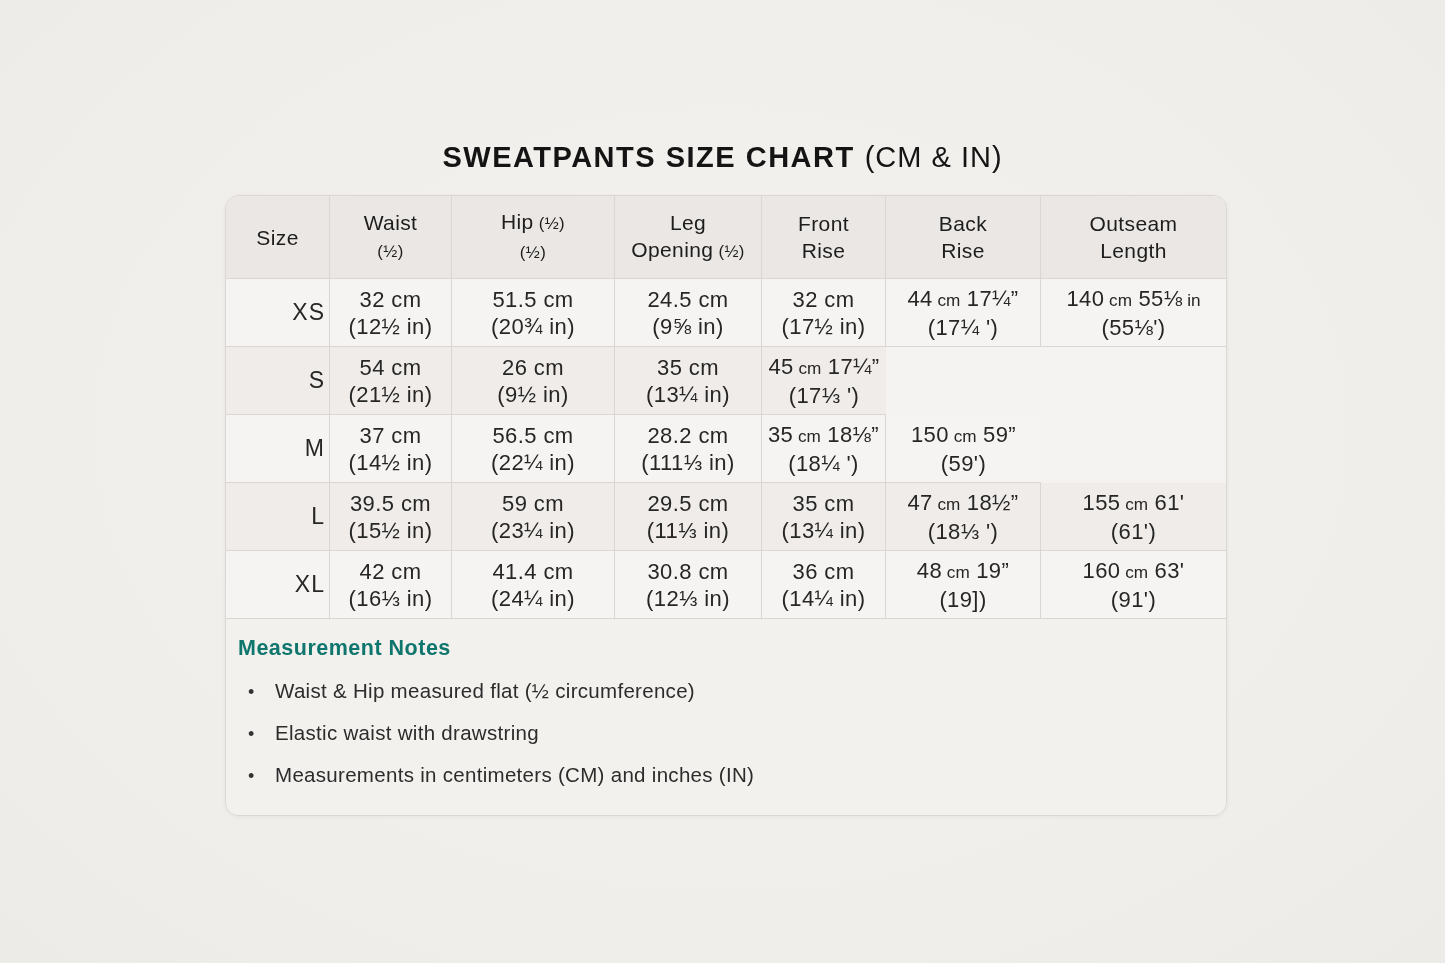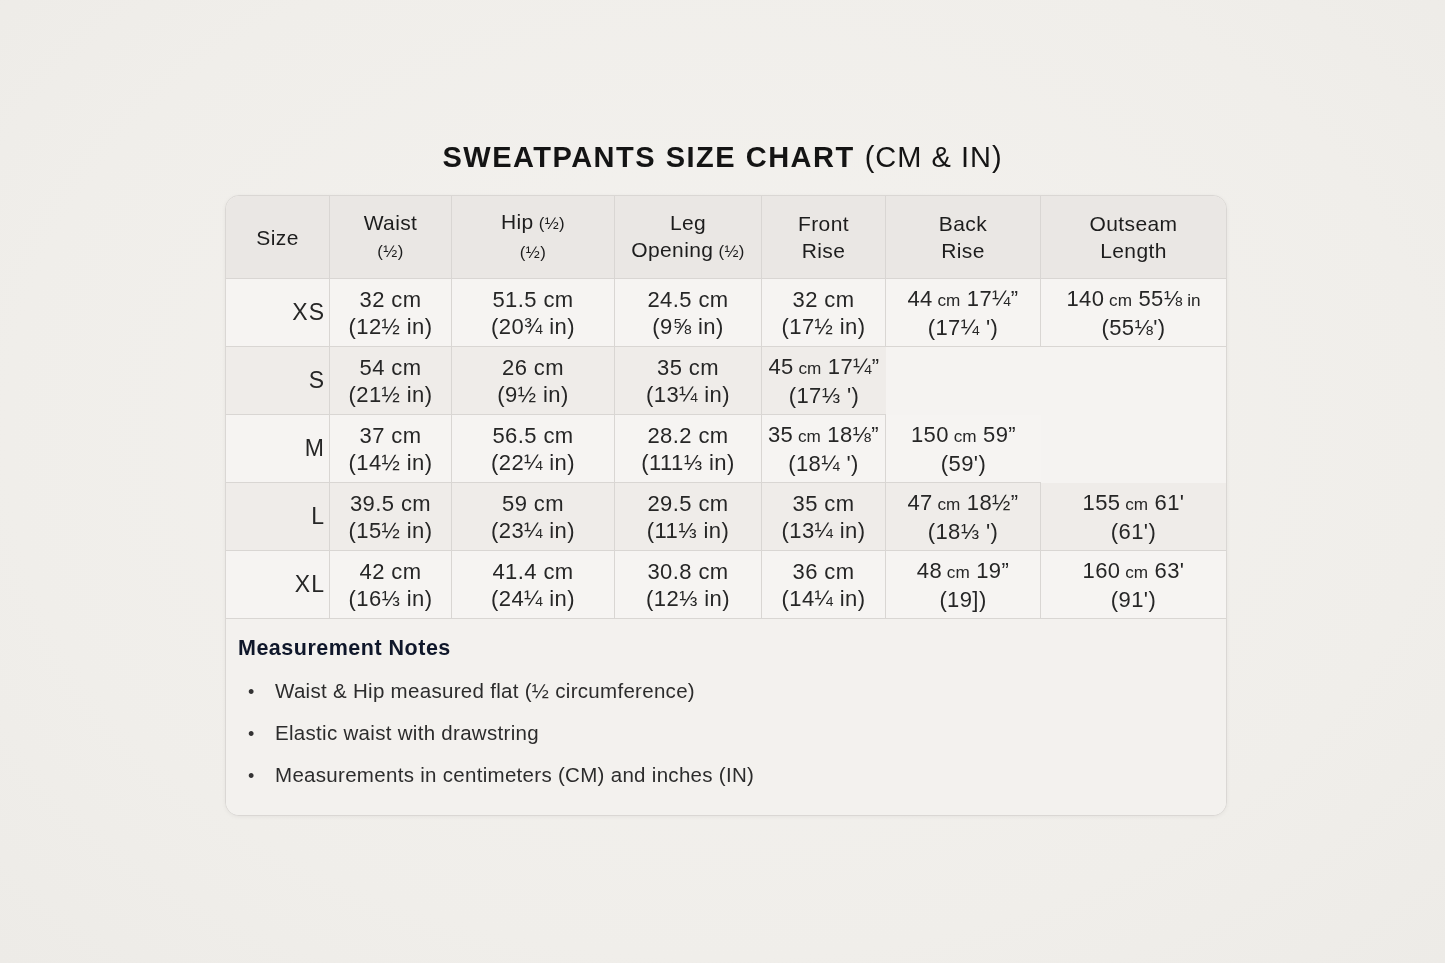--- a/index.html
+++ b/index.html
@@ -49,21 +49,21 @@
   .data-row:nth-child(odd) .cell{background:#f6f4f2;}
   .data-row:nth-child(even) .cell{background:#efecE9;}
   .size-cell{font-size:23px !important;letter-spacing:1px;align-items:flex-end;}
   .unit-sm{font-size:0.78em;letter-spacing:0;}
 
   .notes{
     padding:17px 24px 28px 12px;
     background:#f3f1ee;
   }
   .notes-heading{
-    font-size:21.5px;font-weight:700;color:#0f172a;
+    font-size:21.5px;font-weight:700;color:#0f766e;
     letter-spacing:0.5px;margin:0 0 6px 0;
   }
   .notes-list{list-style:none;margin:0;padding:0;}
   .notes-list li{
     display:flex;align-items:baseline;
     font-size:20.5px;color:#2c2c2c;letter-spacing:0.3px;
     margin-top:18px;
   }
   .bullet-dot{width:15px;margin-left:10px;margin-right:12px;font-size:18px;color:#333;flex:none;}
 </style>

